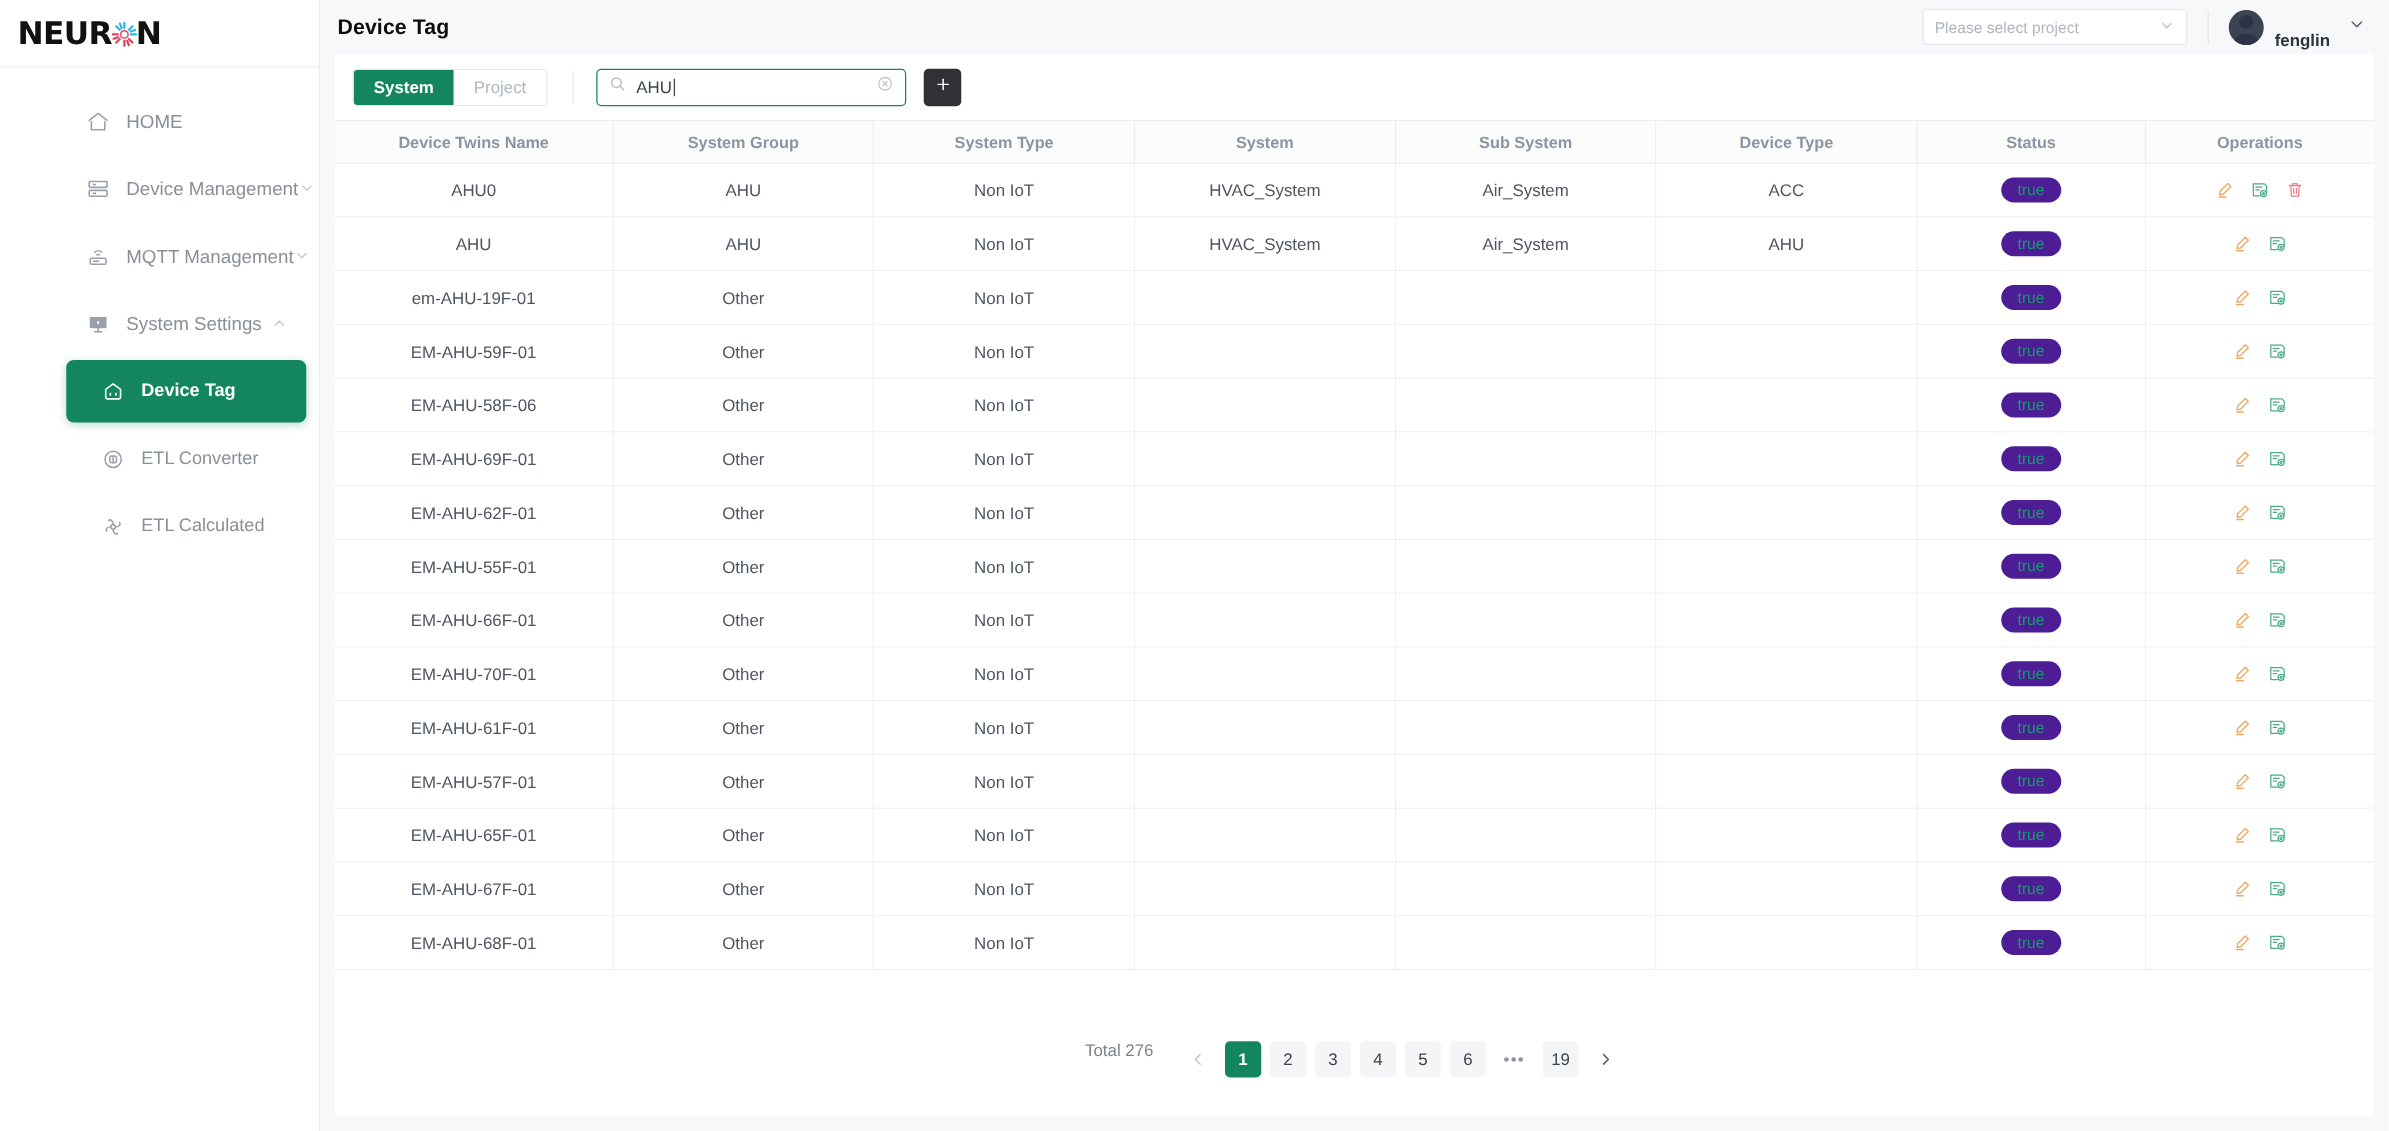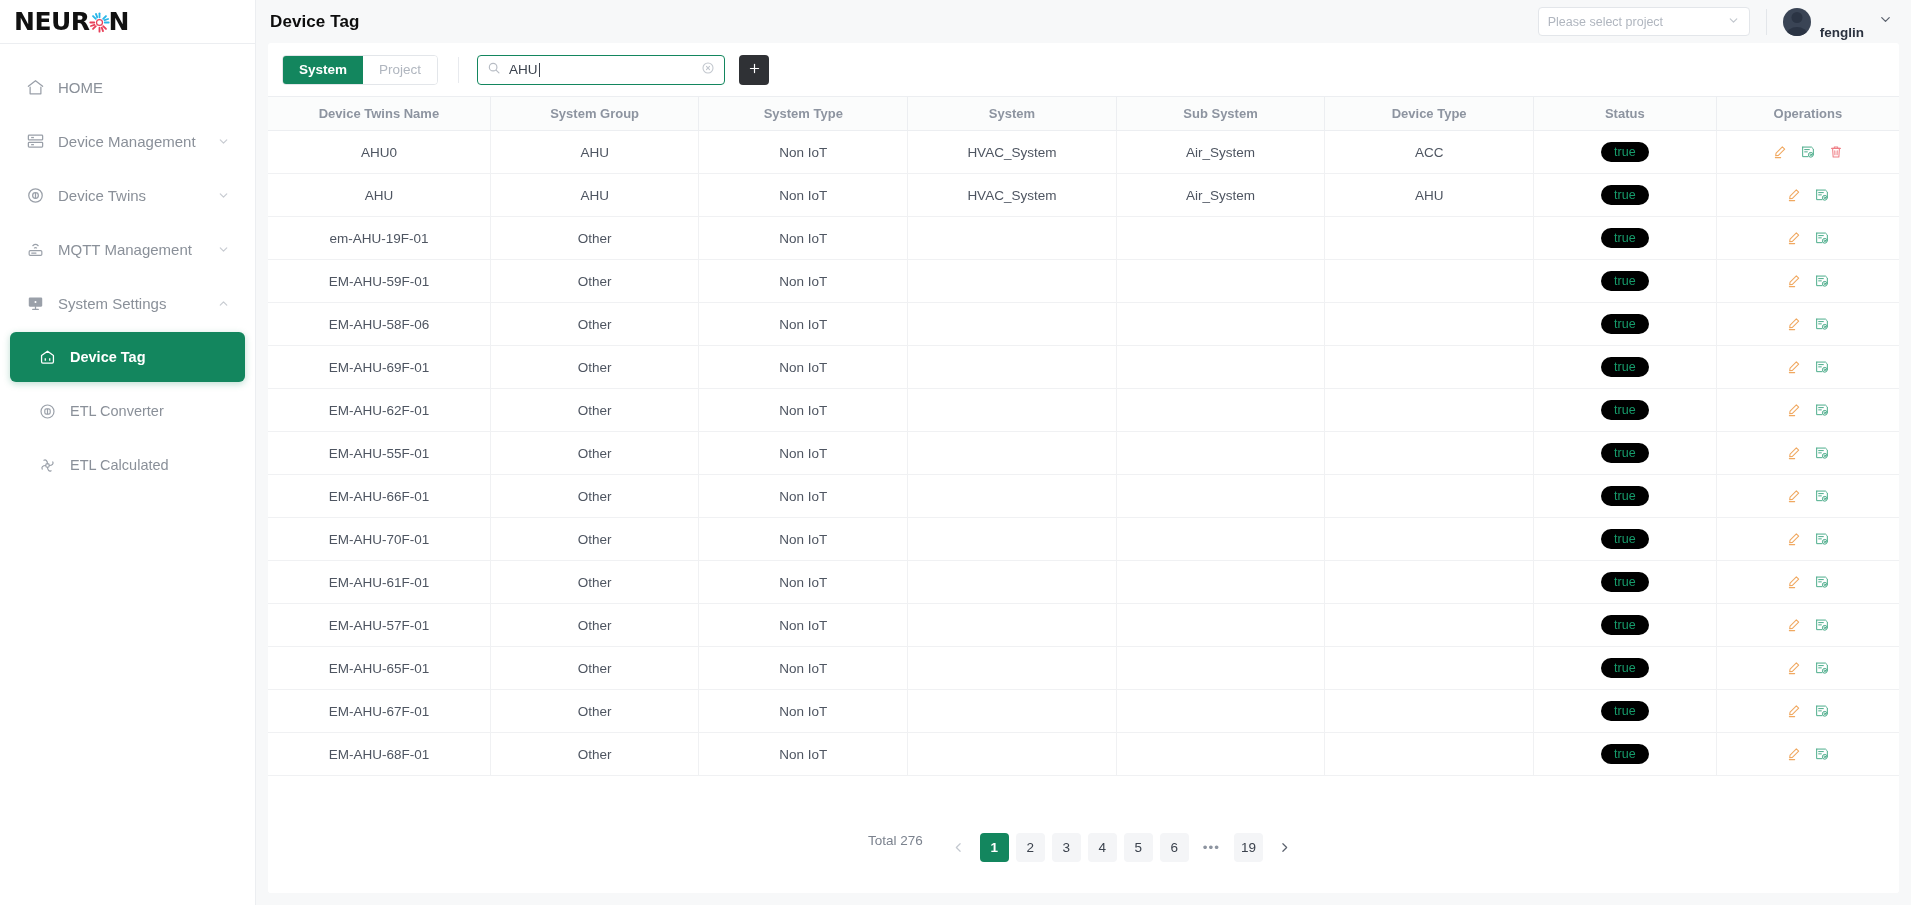--- a/index.html
+++ b/index.html
@@ -10,30 +10,30 @@
   }
   .app { display: flex; width: 1911px; height: 905px; }
 
   
   .sidebar {
     width: 256px; height: 905px; flex: 0 0 256px;
     background: #ffffff; border-right: 1px solid #eceef1;
     display: flex; flex-direction: column;
   }
   .logo-wrap {
-    height: 44px; display: flex; align-items: center;
+    height: 54px; display: flex; align-items: center;
     padding-left: 14px; border-bottom: 1px solid #eceef1;
   }
   .logo { display: flex; align-items: baseline; }
   .logo-text {
     font-size: 25px; font-weight: 800; letter-spacing: -0.5px;
     color: #111111; font-family: "DejaVu Sans", sans-serif;
   }
   .logo-burst { position: relative; width: 21px; height: 21px; display: inline-block; margin: 0 -1px; top: 3px; }
-  .nav { padding-top: 14px; }
+  .nav { padding-top: 14px; margin-left: 43px; }
   .nav-item {
     display: flex; align-items: center; height: 50px;
     margin: 4px 10px; padding: 0 14px;
     color: #8a9099; font-size: 15px; cursor: pointer;
     border-radius: 6px; position: relative;
   }
   .nav-item .ni-icon {
     width: 22px; height: 22px; flex: 0 0 22px;
     display: flex; align-items: center; justify-content: center;
     margin-right: 12px;
@@ -118,21 +118,21 @@
   }
   thead th:last-child { border-right: none; }
   tbody td {
     height: 43px; font-size: 13.5px; color: #4e5561; text-align: center;
     border-bottom: 1px solid #f0f1f3; border-right: 1px solid #f0f1f3;
   }
   tbody td:last-child { border-right: none; }
   tbody tr:first-child td { border-top: none; }
   .badge {
     display: inline-block; min-width: 46px; padding: 3px 13px;
-    background: #000000; color: #169b6b; border-radius: 11px; font-size: 12.5px;
+    background: #4c1d95; color: #169b6b; border-radius: 11px; font-size: 12.5px;
   }
   .ops { display: flex; align-items: center; justify-content: center; gap: 12px; }
   .ops span { display: inline-flex; cursor: pointer; }
 
   
   .pagination {
     height: 60px; flex: 0 0 60px; display: flex; align-items: flex-start; justify-content: center;
     gap: 7px; background: #ffffff;
   }
   .total { font-size: 13.5px; color: #7b828e; margin-right: 14px; }
@@ -201,35 +201,20 @@
           </svg>
         </span>
         <span class="ni-label">Device Management</span>
         <span class="ni-caret">
           <svg width="13" height="13" viewBox="0 0 24 24" fill="none" stroke="#b5bac2" stroke-width="2.2" stroke-linecap="round" stroke-linejoin="round">
               <polyline points="6 9 12 15 18 9"></polyline>
             </svg>
         </span>
       </div>
 
-      <div class="nav-item">
-        <span class="ni-icon">
-          <svg width="19" height="19" viewBox="0 0 24 24" fill="none" stroke="#9aa0a9" stroke-width="1.6">
-            <circle cx="12" cy="12" r="8.5"></circle>
-              <circle cx="12" cy="12" r="3.6"></circle>
-              <line x1="12" y1="8.4" x2="12" y2="15.6"></line>
-          </svg>
-        </span>
-        <span class="ni-label">Device Twins</span>
-        <span class="ni-caret">
-          <svg width="13" height="13" viewBox="0 0 24 24" fill="none" stroke="#b5bac2" stroke-width="2.2" stroke-linecap="round" stroke-linejoin="round">
-              <polyline points="6 9 12 15 18 9"></polyline>
-            </svg>
-        </span>
-      </div>
 
       <div class="nav-item">
         <span class="ni-icon">
           <svg width="19" height="19" viewBox="0 0 24 24" fill="none" stroke="#9aa0a9" stroke-width="1.5" stroke-linecap="round">
             <path d="M8.6 7.2a5 5 0 0 1 6.8 0"></path>
               <path d="M10.6 10a2.4 2.4 0 0 1 2.8 0"></path>
             <rect x="4" y="13.5" width="16" height="6" rx="1.4"></rect>
               <line x1="7.2" y1="16.5" x2="12.6" y2="16.5"></line>
           </svg>
         </span>

